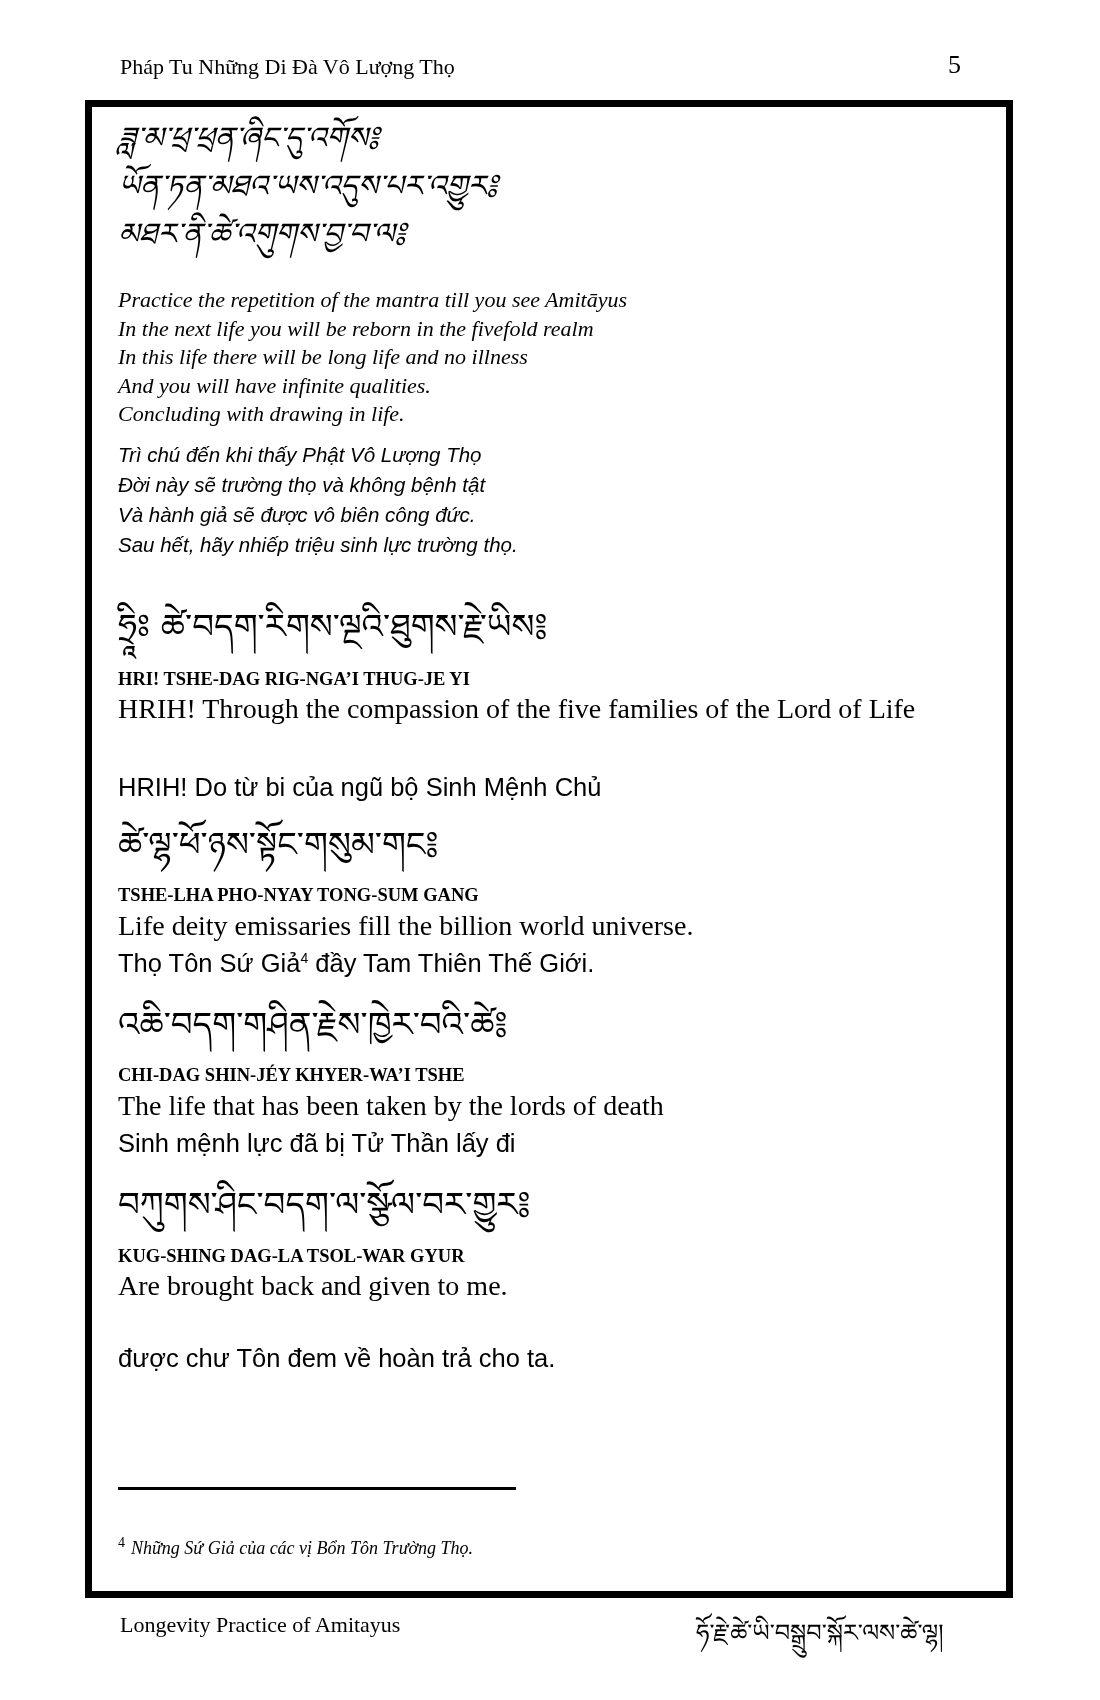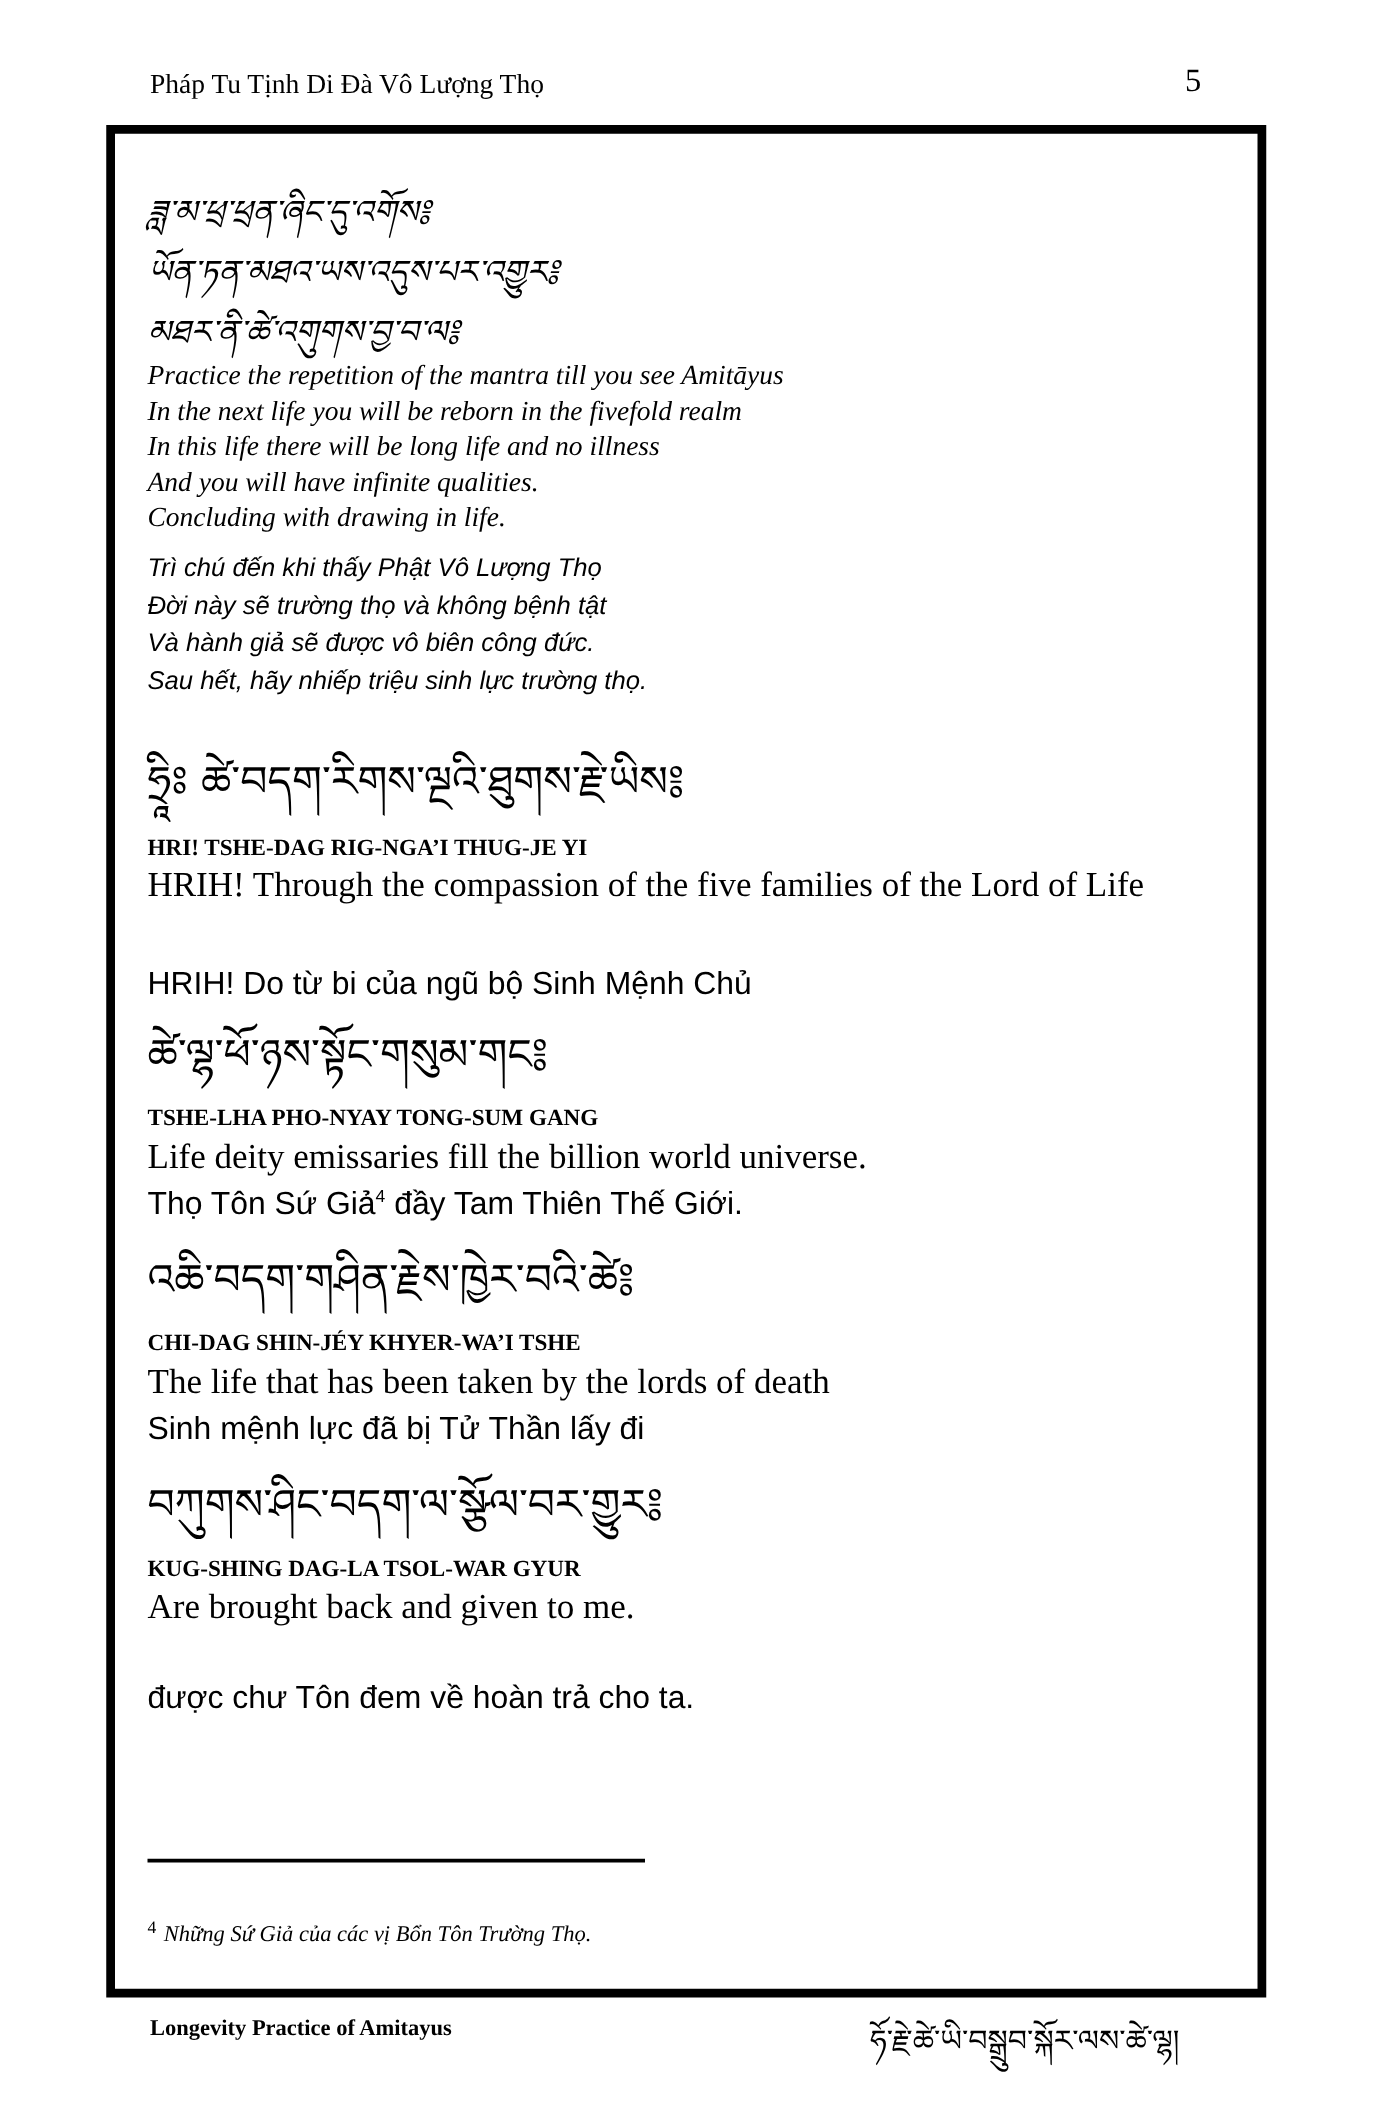--- a/index.html
+++ b/index.html
@@ -1,38 +1,38 @@
 <!DOCTYPE html>
 <html><head>
 <meta charset="utf-8">
 <style>
   html, body { margin:0; padding:0; background:#ffffff; }
   body { width:1100px; height:1700px; position:relative; overflow:hidden; color:#000; font-family:"Liberation Serif", serif; }
   .running-head { position:absolute; left:120px; top:54px; font-size:22px; font-family:"Liberation Serif", serif; }
   .page-num { position:absolute; left:948px; top:50px; font-size:26px; font-family:"Liberation Serif", serif; }
   .frame { position:absolute; left:85px; top:100px; width:914px; height:1484px; border:7px solid #000; }
   .abs { position:absolute; left:118px; white-space:nowrap; }
-  .tib { font-family:"DejaVu Sans", sans-serif; font-size:26px; font-style:italic; line-height:48px;margin-top:32px; }
+  .tib { font-family:"DejaVu Sans", sans-serif; font-size:30px; font-style:italic; line-height:48px; }
   .tib-big { font-family:"DejaVu Sans", sans-serif; font-size:34px; line-height:52px; }
   .en-italic { font-family:Liberation Serif, serif; font-style:italic; font-size:22px; line-height:28.5px; }
   .vi-italic { font-family:"Liberation Sans", sans-serif; font-style:italic; font-size:20.5px; line-height:30px; }
   .translit { font-family:"Liberation Serif", serif; font-weight:bold; font-size:18.5px; line-height:24px; }
   .en-line { font-family:"Liberation Serif", serif; font-size:28px; line-height:37px; white-space:normal; width:860px; }
   .vi-line { font-family:"Liberation Sans", sans-serif; font-size:25.5px; line-height:34px; }
   sup { font-size:14px; vertical-align:super; line-height:0; }
   .fn-rule { position:absolute; left:118px; top:1487px; width:398px; height:3px; background:#000; }
   .footnote { position:absolute; left:118px; top:1535px; font-family:"Liberation Serif", serif; font-style:italic; font-size:18px; white-space:nowrap; }
   .footnote .fn-mark { font-style:normal; font-size:14px; vertical-align:super; margin-right:6px; }
-  .foot-left { position:absolute; left:120px; top:1612px; font-size:18px; font-family:"Liberation Serif", serif;font-weight:bold; }
+  .foot-left { position:absolute; left:120px; top:1612px; font-size:22px; font-family:"Liberation Serif", serif; }
   .foot-right { position:absolute; left:696px; top:1606px; font-size:24px; font-family:"DejaVu Sans", sans-serif; }
 </style>
 </head>
 <body>
 
-<div class="running-head">Pháp Tu Tịnh Di Đà Vô Lượng Thọ</div>
+<div class="running-head">Pháp Tu Những Di Đà Vô Lượng Thọ</div>
 <div class="page-num">5</div>
 
 <div class="frame"></div>
 
 <div class="abs tib" style="top:114px;">ཟླ་མ་ཕྲ་ཕྲན་ཞིང་དུ་འགོས༔</div>
 <div class="abs tib" style="top:162px;">ཡོན་ཏན་མཐའ་ཡས་འདུས་པར་འགྱུར༔</div>
 <div class="abs tib" style="top:210px;">མཐར་ནི་ཚེ་འགུགས་བྱ་བ་ལ༔</div>
 
 <div class="abs en-italic" style="top:286px;">
   <div>Practice the repetition of the mantra till you see Amitāyus</div>

